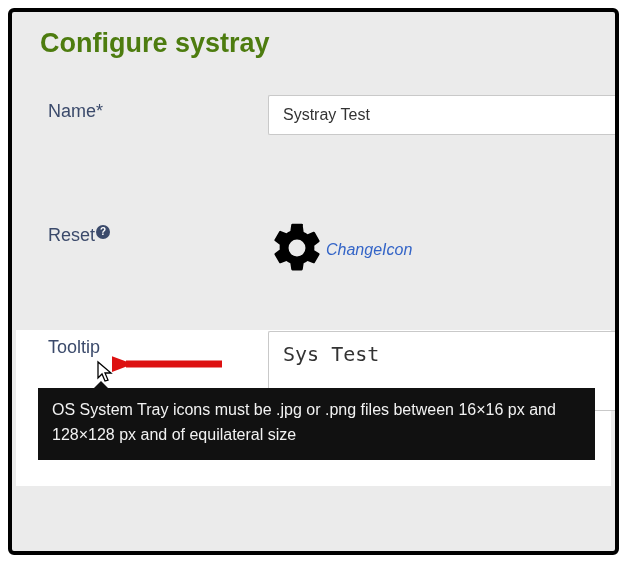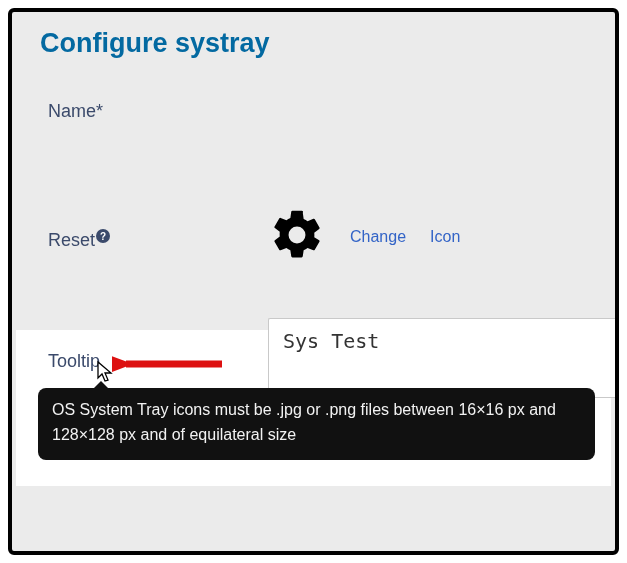--- a/index.html
+++ b/index.html
@@ -18,29 +18,29 @@
       right: 8px;
       bottom: 8px;
       border: 4px solid #000;
       border-radius: 6px;
       background: #ebebeb;
       overflow: hidden;
     }
     .page-title {
       font-size: 27px;
       font-weight: 700;
-      color: #0369a1;
+      color: #4d7c0f;
       padding: 16px 0 0 28px;
     }
     .form {
       padding: 36px 0 0 36px;
     }
     .row {
       display: flex;
-      align-items: center;
+      align-items: flex-start;
       margin-bottom: 30px;
       position: relative;
     }
     .row-icon { margin-top: 60px; padding-top: 24px; padding-bottom: 14px; }
     .label {
       width: 220px;
       font-size: 18px;
       color: #3b4a6b;
       font-weight: 400;
       padding-top: 6px;
@@ -105,40 +105,40 @@
     .arrow-annot {
       position: absolute;
       left: 100px;
       top: 336px;
       pointer-events: none;
       z-index: 39;
     }
     .icon-cell {
       display: flex;
       align-items: center;
-      gap: 24px;
+      font-style: italic;
     }
     .gear {
       width: 58px;
       height: 58px;
       color: #000;
     }
     .link {
       color: #3364c7;
       font-size: 16px;
       cursor: pointer;
     }
     .tooltip {
       position: absolute;
       left: 26px;
       top: 376px;
       right: 20px;
       background: #111;
       color: #f2f2f2;
-      border-radius: 8px;
+      border-radius: 0;
       padding: 10px 14px 12px 14px;
       font-size: 16px;
       line-height: 1.55;
       z-index: 50;
     }
     .tooltip::before {
       content: "";
       position: absolute;
       top: -7px;
       left: 56px;
@@ -155,20 +155,21 @@
   <h1 class="page-title">Configure systray</h1>
 
   <div class="white-zone"></div>
 
   <div class="form">
 
     <div class="row">
       <div class="label">
         <span>Name</span><span class="req">*</span>
       </div>
+      <input class="input" type="text" value="Systray Test" style="">
     </div>
 
 
     <div class="row row-icon">
       <div class="label">
         <span>Reset</span><span class="help-badge">?</span>
       </div>
       <div class="icon-cell">
         <span>
           <svg class="gear" viewBox="0 0 24 24" fill="currentColor">

